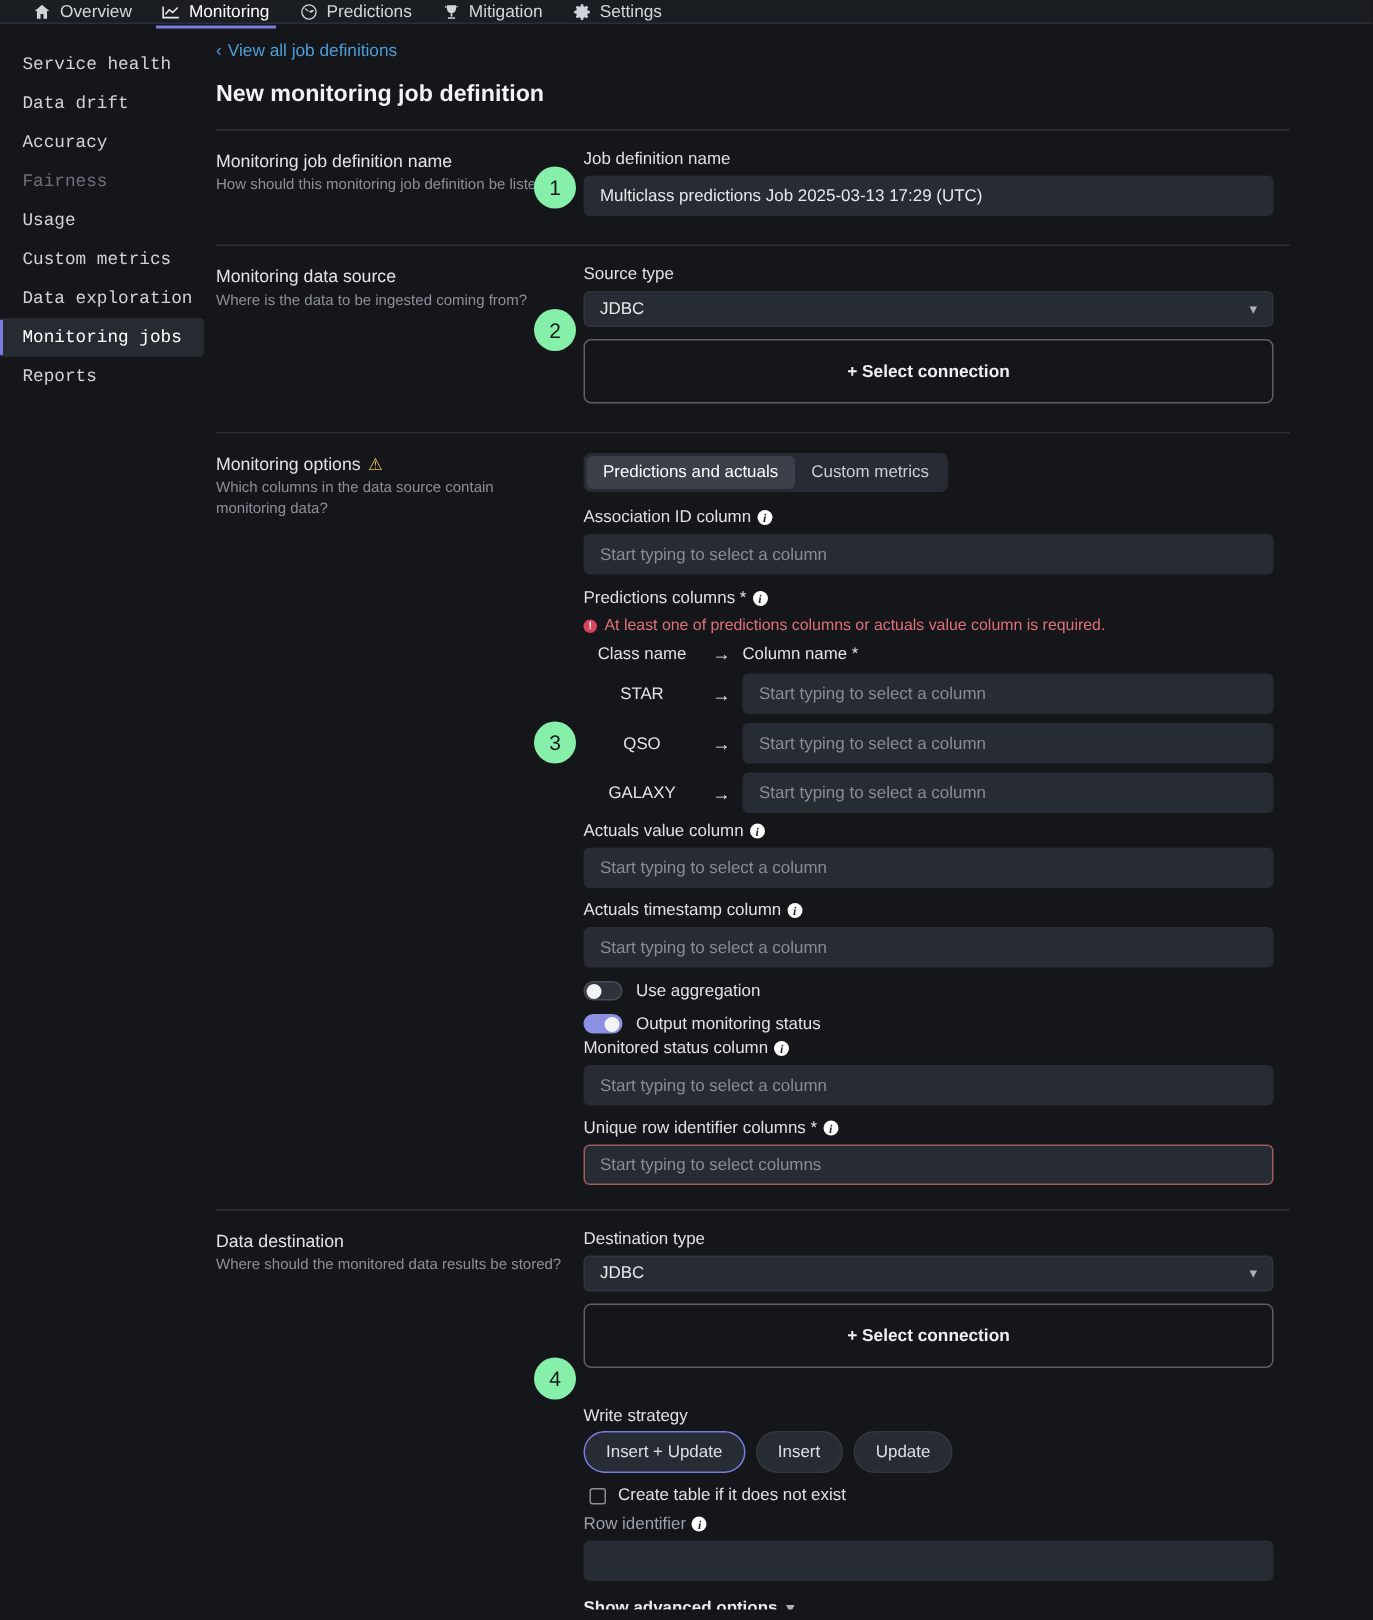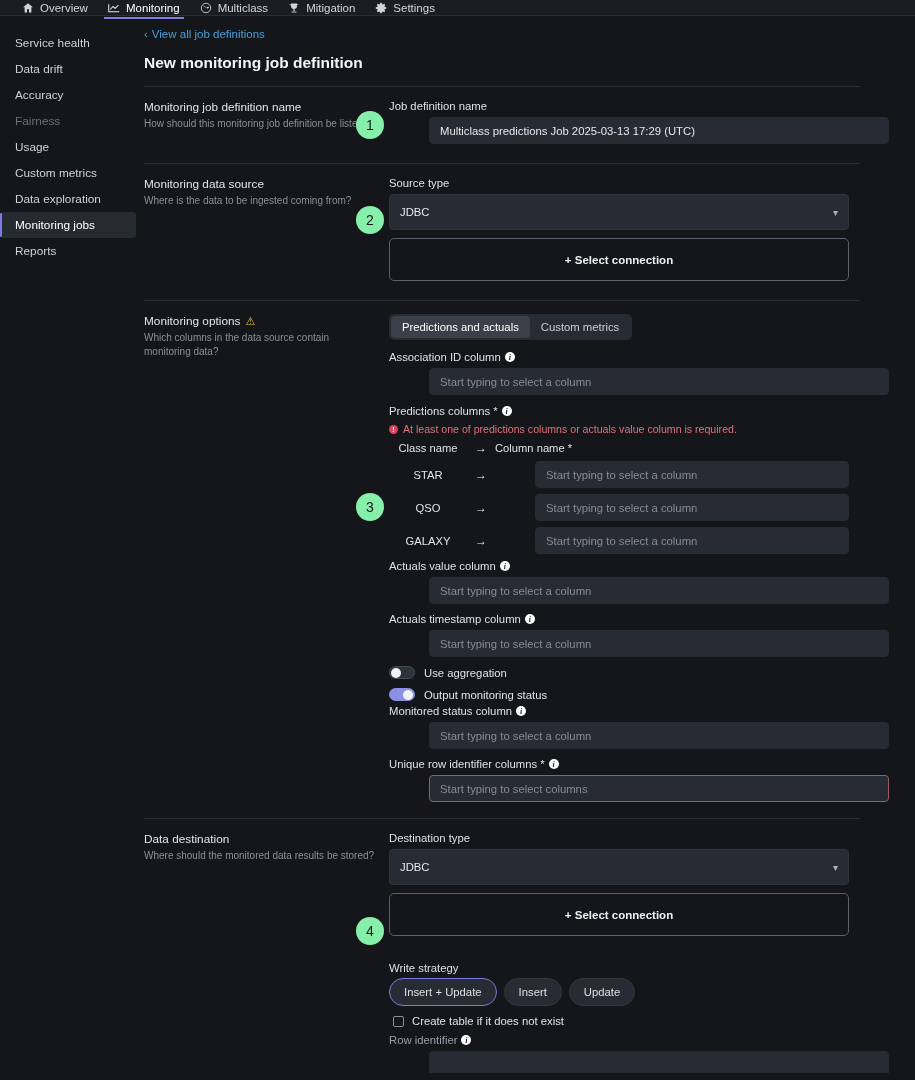--- a/index.html
+++ b/index.html
@@ -36,20 +36,21 @@
   .nav-ico { width: 12px; height: 12px; display: inline-flex; align-items: center; justify-content: center; }
   .nav-ico svg { display:block; }
 
   
   .body-wrap { display: flex; height: 1057px; }
 
   .sidebar {
     width: 140px; flex: 0 0 140px;
     background: #14161a;
     padding-top: 14px;
+    font-family: Liberation Mono, monospace;
   }
   .side-item {
     height: 26px; display: flex; align-items: center;
     padding-left: 15px; margin: 0 4px 0 0;
     font-size: 11.8px; color: #cfd3d8; cursor: pointer;
     border-radius: 3px; position: relative;
   }
   .side-item.dim { color: #6a7078; }
   .side-item.active { background: #262a31; color: #ffffff; }
   .side-item.active::before {
@@ -76,28 +77,28 @@
   .sec-title { font-size: 11.8px; color: #e2e5e8; display: flex; align-items: center; gap: 5px; }
   .sec-sub { font-size: 10px; color: #8b9098; margin-top: 3px; line-height: 1.35; }
   .sec-right { flex: 1; max-width: 460px; }
 
   .field-label { font-size: 11.3px; color: #dde0e4; margin-bottom: 5px; display: flex; align-items: center; gap: 4px; }
   .field-label.muted { color: #9aa0a8; }
 
   .input {
     width: 100%; height: 27px; background: #272b33; border: 1px solid #272b33;
     border-radius: 4px; color: #e6e8ea; font-size: 11.3px;
-    display: flex; align-items: center; padding: 0 10px; margin-left: 40px;
+    display: flex; align-items: center; padding: 0 10px;
   }
   .input.placeholder { color: #868d96; }
   .input.error-border { border-color: #9e5c5c; }
   .input.blank { }
 
   .select {
-    width: 100%; height: 36px; background: #272b33; border: 1px solid #2f343c;
+    width: 100%; height: 24px; background: #272b33; border: 1px solid #2f343c;
     border-radius: 4px; color: #e6e8ea; font-size: 11.3px;
     display: flex; align-items: center; justify-content: space-between;
     padding: 0 10px; cursor: pointer;
   }
   .chev { color: #aab0b8; font-size: 10px; }
 
   .dashed-btn {
     margin-top: 8px; width: 100%; height: 43px;
     border: 1px solid #5c6068; border-radius: 5px;
     display: flex; align-items: center; justify-content: center;
@@ -187,21 +188,21 @@
     </span>
     <span>Monitoring</span>
   </div>
   <div class="nav-item">
     <span class="nav-ico">
       <svg width="12" height="12" viewBox="0 0 16 16" fill="none" stroke="#cfd4da" stroke-width="1.2">
           <circle cx="8" cy="8" r="6.3"></circle>
           <path d="M8 8c2-2.6 4.3-1.6 4.3-1.6S11 10 8 8 4 5 4 5s2.3-.7 4 3z" fill="#cfd4da" stroke="none"></path>
         </svg>
     </span>
-    <span>Multiclass</span>
+    <span>Predictions</span>
   </div>
   <div class="nav-item">
     <span class="nav-ico">
       <svg width="12" height="12" viewBox="0 0 16 16" fill="#cfd4da">
           <path d="M4 2h8v3.2a4 4 0 0 1-8 0zM2.2 2.6h1.4v2.2c-.9-.2-1.4-.9-1.4-1.6zM12.4 2.6h1.4c0 .7-.5 1.4-1.4 1.6zM7.2 9.4h1.6V12H7.2zM4.8 12.6h6.4V14H4.8z"></path>
         </svg>
     </span>
     <span>Mitigation</span>
   </div>
   <div class="nav-item">

